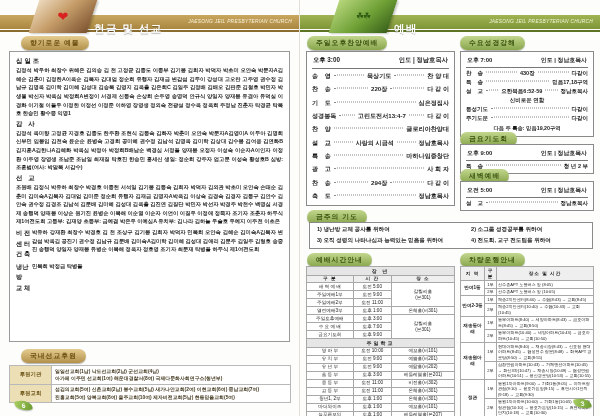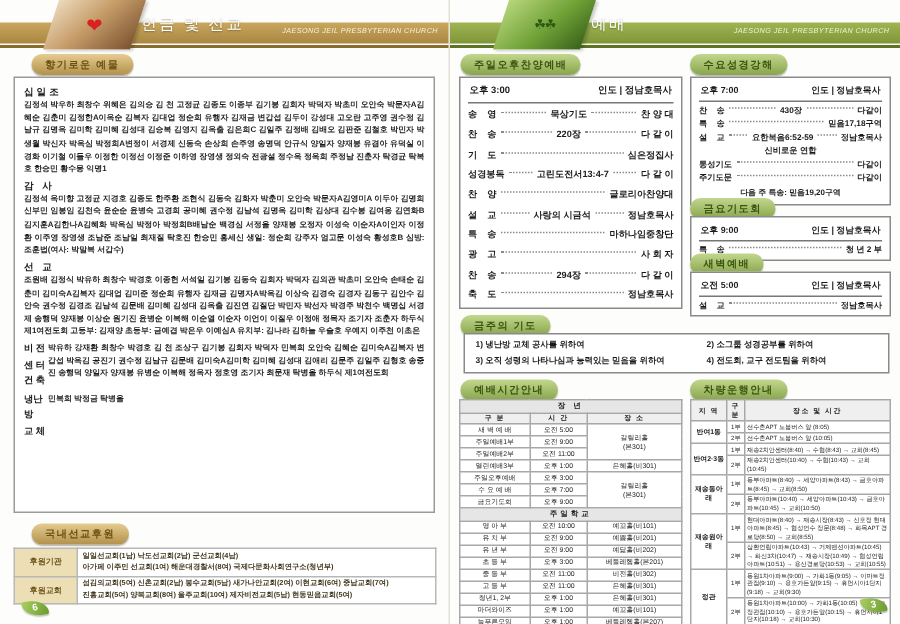--- a/index.html
+++ b/index.html
@@ -17,21 +17,21 @@
   #pR .bar{background:linear-gradient(#a0b453,#7e9537)}
   .underbar{position:absolute;top:30px;left:0;right:0;height:2px}
   #pL .underbar{background:#8a6c2e}
   #pR .underbar{background:#5d7425}
   .photo{position:absolute;top:0;width:58px;height:33px;transform:skewX(-18deg);z-index:2;box-shadow:2px 1px 2px rgba(0,0,0,.2)}
   #pL .photo{left:34px;background:linear-gradient(130deg,#ecd9bd 0%,#c79e6a 45%,#7c5330 100%)}
   #pR .photo{left:34px;background:linear-gradient(130deg,#b7d67c 0%,#6fa136 55%,#3a621b 100%)}
   .ph-ico{display:block;text-align:center;line-height:33px;transform:skewX(18deg);font-size:13px}
   #pL .ph-ico{color:#d92121}
   #pR .ph-ico{color:#2d5a13;font-size:9px;letter-spacing:-1px}
-  .title{position:absolute;top:9px;left:94px;color:#fff;font-weight:normal;font-size:10.5px;letter-spacing:1.5px;z-index:3;text-shadow:0 1px 1px rgba(0,0,0,.3)}
+  .title{position:absolute;top:22px;left:94px;color:#fff;font-weight:bold;font-size:10.5px;letter-spacing:1.5px;z-index:3;text-shadow:0 1px 1px rgba(0,0,0,.3)}
   .church{position:absolute;top:19px;right:7px;font-style:italic;font-size:4.8px;z-index:3;letter-spacing:.3px}
   #pL .church{color:#f8f0da}
   #pR .church{color:#edf5d6}
 
   
   .badge{display:inline-block;padding:1.5px 9px 2px;border-radius:8px;font-weight:bold;font-size:6.8px;letter-spacing:1px;box-shadow:0 1px 1px rgba(0,0,0,.3);white-space:nowrap}
   .badge.gold{background:linear-gradient(#e5cc90,#b2914b);color:#6b5012}
   .badge.green{background:linear-gradient(#c2d78d,#88a54c);color:#3a540f}
 
   

